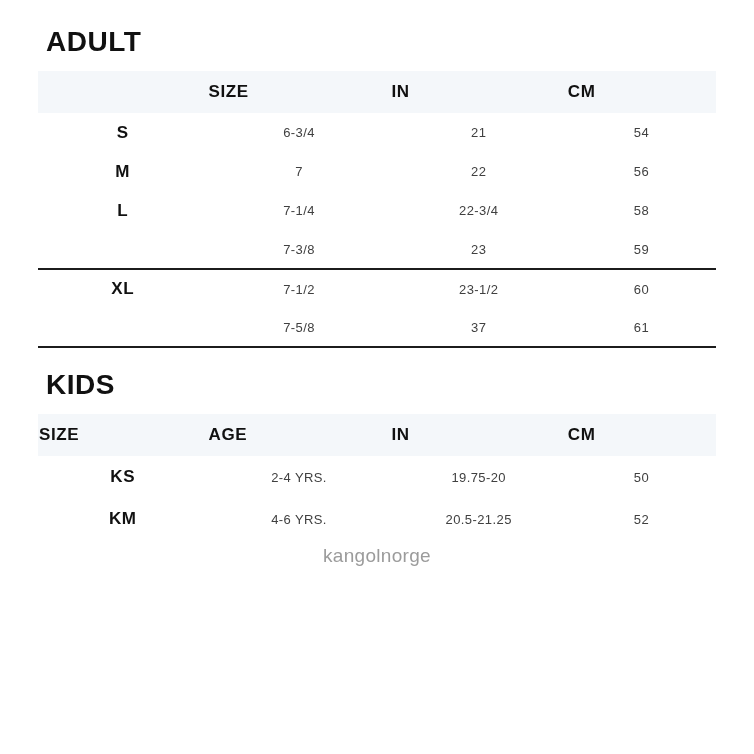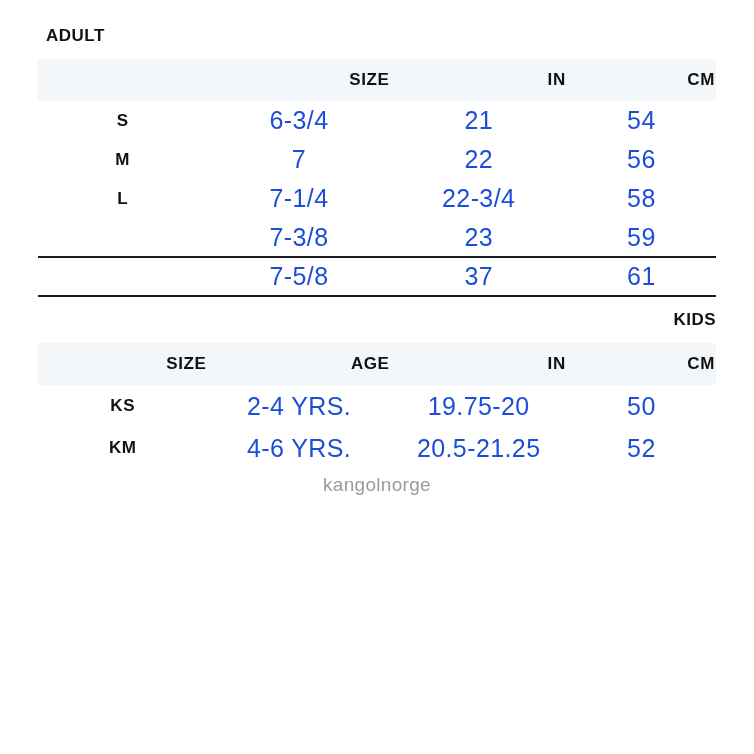--- a/index.html
+++ b/index.html
@@ -11,57 +11,56 @@
   }
   body {
     width: 754px;
     height: 754px;
     overflow: hidden;
   }
   .wrap {
     padding: 26px 38px 0 38px;
   }
   .section-title {
-    font-size: 17px;
+    font-size: 28px;
     font-weight: 800;
     letter-spacing: 0.5px;
     color: #111111;
     margin: 0 0 13px 8px;
   }
   .section-title.kids {
-    margin-top: 13px;
-    text-align: right;
+    margin-top: 21px;
   }
   table {
     width: 678px;
     border-collapse: collapse;
     table-layout: fixed;
   }
   col.c1 { width: 25%; }
   col.c2 { width: 27%; }
   col.c3 { width: 26%; }
   col.c4 { width: 22%; }
   thead th {
     background: #f4f7fa;
     height: 42px;
     font-size: 17px;
     font-weight: 800;
     letter-spacing: 0.6px;
     color: #111111;
-    text-align: right;
+    text-align: left;
     vertical-align: middle;
   }
   td {
     height: 39px;
     text-align: center;
     vertical-align: middle;
-    font-size: 25px;
+    font-size: 13px;
     font-weight: 300;
     letter-spacing: 0.4px;
-    color: #1d4ed8;
+    color: #404040;
   }
   .kids-table td { height: 42px; }
   td.row-label {
     font-size: 17px;
     font-weight: 800;
     letter-spacing: 0.6px;
     color: #111111;
   }
   tr.group-end td {
     border-bottom: 2px solid #1c1c1c;
@@ -118,20 +117,26 @@
         <td>22-3/4</td>
         <td>58</td>
       </tr>
       <tr class="group-end">
         <td></td>
         <td>7-3/8</td>
         <td>23</td>
         <td>59</td>
       </tr>
 
+      <tr>
+        <td class="row-label">XL</td>
+        <td>7-1/2</td>
+        <td>23-1/2</td>
+        <td>60</td>
+      </tr>
       <tr class="group-end">
         <td></td>
         <td>7-5/8</td>
         <td>37</td>
         <td>61</td>
       </tr>
 
     </tbody>
   </table>
 

